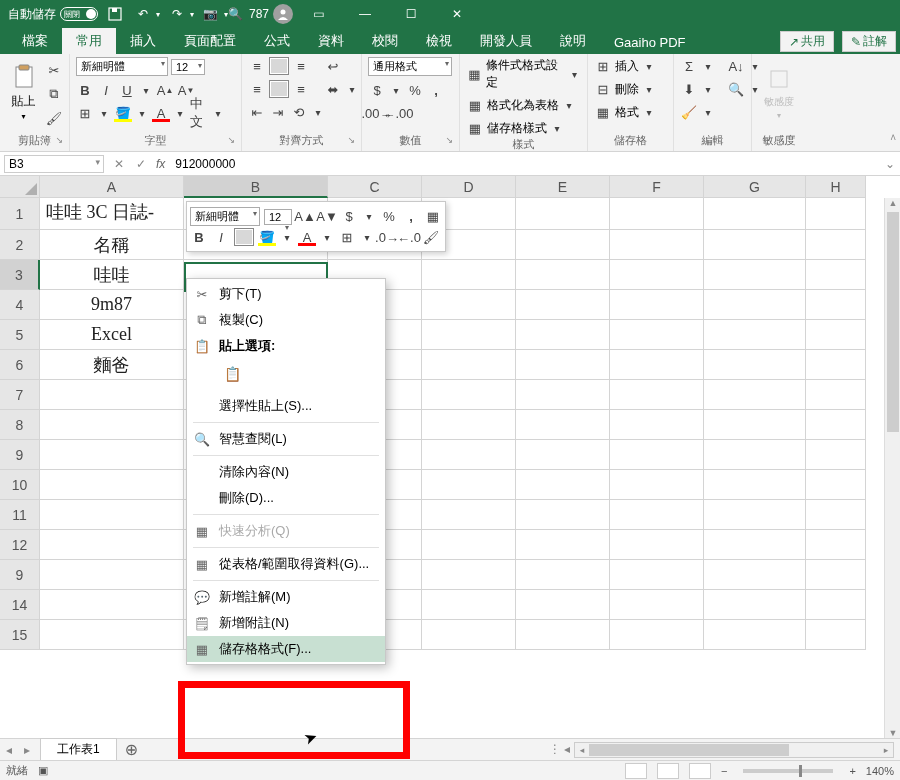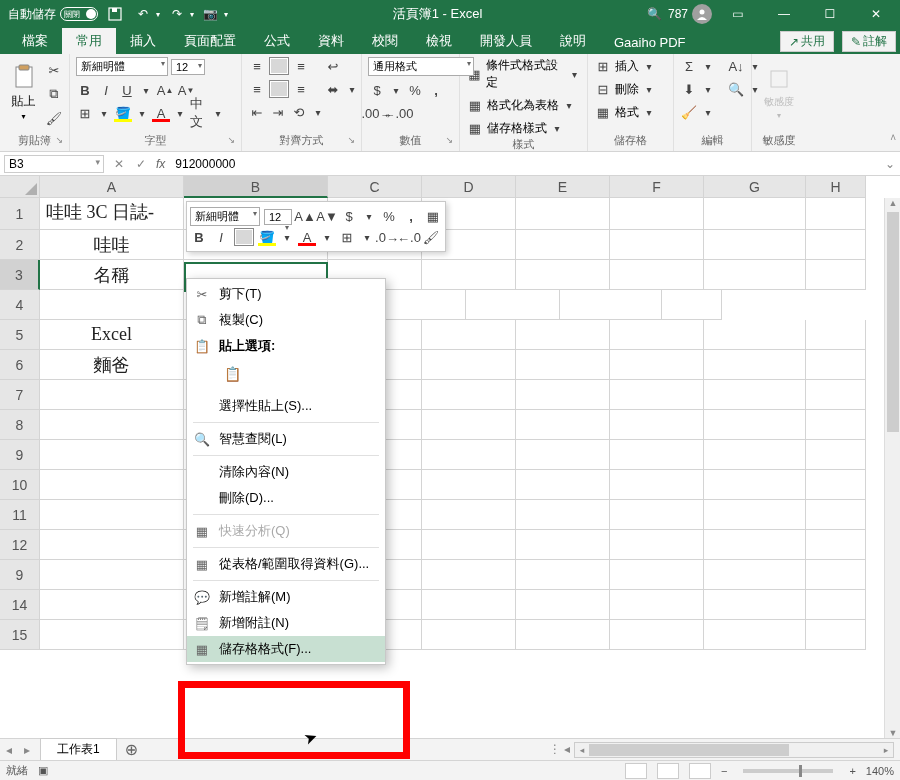--- a/index.html
+++ b/index.html
@@ -135,21 +135,20 @@
           <rect x="4" y="1" width="5" height="4" fill="#fff"></rect>
         </svg>
       </div>
     <div class="qat-btn">↶</div>
       <span class="qat-drop">▾</span>
     <div class="qat-btn">↷</div>
       <span class="qat-drop">▾</span>
     <div class="qat-btn">📷</div>
       <span class="qat-drop">▾</span>
   </div>
-  <div class="center">活頁簿1 - Excel</div>
   <div class="right">
     <div class="search-icon-tb">🔍</div>
     <div class="user-badge">
       <span>787</span>
       <span class="avatar">
           <svg width="12" height="12" viewBox="0 0 12 12">
             <circle cx="6" cy="4" r="2.5" fill="#fff"></circle>
             <path d="M1 12 Q6 6 11 12" fill="#fff"></path>
           </svg>
         </span>
@@ -269,21 +268,21 @@
       </div>
     <div class="label">
         <span>對齊方式</span>
         <span class="dl">↘</span>
       </div>
   </div>
 
   <div class="rgroup" style="width:98px">
     <div class="body">
         <div class="col" style="gap:5px;width:100%">
-      <span class="dd" style="width:106px">通用格式</span>
+      <span class="dd" style="width:84px">通用格式</span>
       <div class="row">
         <span class="ico">$</span>
             <span class="ico sm">▾</span>
         <span class="ico">%</span>
         <span class="ico">
               <b>,</b>
             </span>
       </div>
       <div class="row">
         <span class="ico">.00→</span>
@@ -435,40 +434,41 @@
         <div class="cell center" style="width: 144px;"></div>
         <div class="cell" style="width: 144px;"></div>
         <div class="cell" style="width: 94px;"></div>
         <div class="cell" style="width: 94px;"></div>
         <div class="cell" style="width: 94px;"></div>
         <div class="cell" style="width: 94px;"></div>
         <div class="cell" style="width: 102px;"></div>
         <div class="cell" style="width: 60px;"></div>
       </div>
       <div class="cellrow">
+        <div class="cell center" style="width: 144px;">名稱</div>
+        <div class="cell" style="width: 144px;"></div>
+        <div class="cell" style="width: 94px;"></div>
+        <div class="cell" style="width: 94px;"></div>
+        <div class="cell" style="width: 94px;"></div>
+        <div class="cell" style="width: 94px;"></div>
+        <div class="cell" style="width: 102px;"></div>
+        <div class="cell" style="width: 60px;"></div>
+      </div>
+      <div class="cellrow">
         <div class="cell center" style="width: 144px;">哇哇</div>
         <div class="cell" style="width: 144px;"></div>
         <div class="cell" style="width: 94px;"></div>
         <div class="cell" style="width: 94px;"></div>
         <div class="cell" style="width: 94px;"></div>
         <div class="cell" style="width: 94px;"></div>
         <div class="cell" style="width: 102px;"></div>
         <div class="cell" style="width: 60px;"></div>
       </div>
       <div class="cellrow">
-        <div class="cell center" style="width: 144px;">名稱</div>
-        <div class="cell" style="width: 144px;"></div>
-        <div class="cell" style="width: 94px;"></div>
-        <div class="cell" style="width: 94px;"></div>
-        <div class="cell" style="width: 94px;"></div>
-        <div class="cell" style="width: 94px;"></div>
-        <div class="cell" style="width: 102px;"></div>
-        <div class="cell" style="width: 60px;"></div>
-      </div>
-      <div class="cellrow">
+        <div class="cell center" style="width: 144px;">9m87</div>
         <div class="cell" style="width: 144px;"></div>
         <div class="cell" style="width: 94px;"></div>
         <div class="cell" style="width: 94px;"></div>
         <div class="cell" style="width: 94px;"></div>
         <div class="cell" style="width: 94px;"></div>
         <div class="cell" style="width: 102px;"></div>
         <div class="cell" style="width: 60px;"></div>
       </div>
       <div class="cellrow">
         <div class="cell center" style="width: 144px;">Excel</div>

